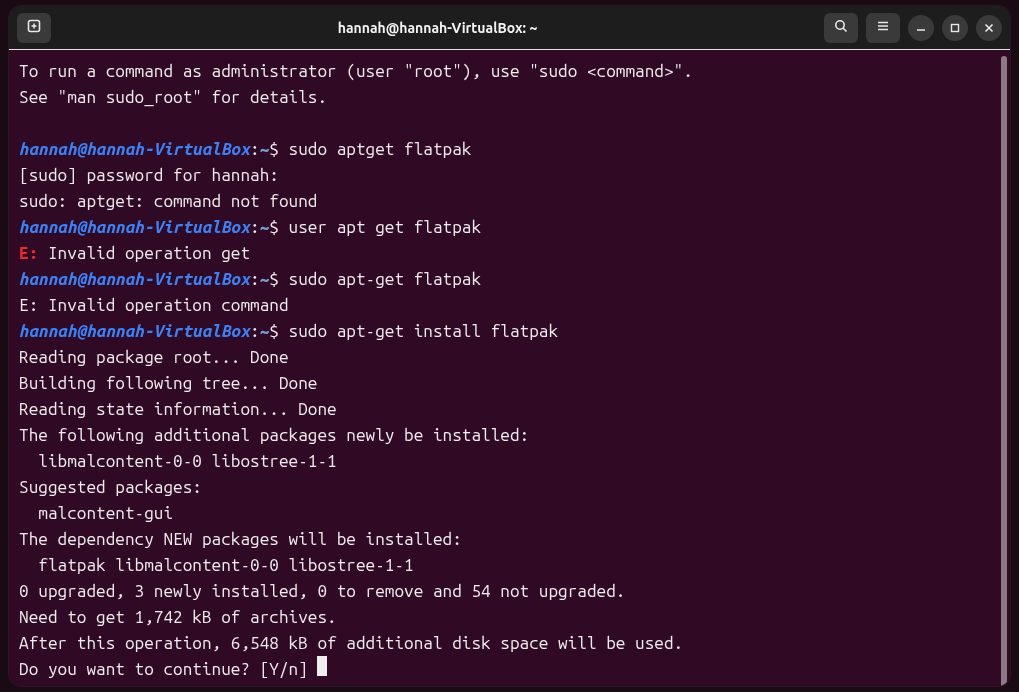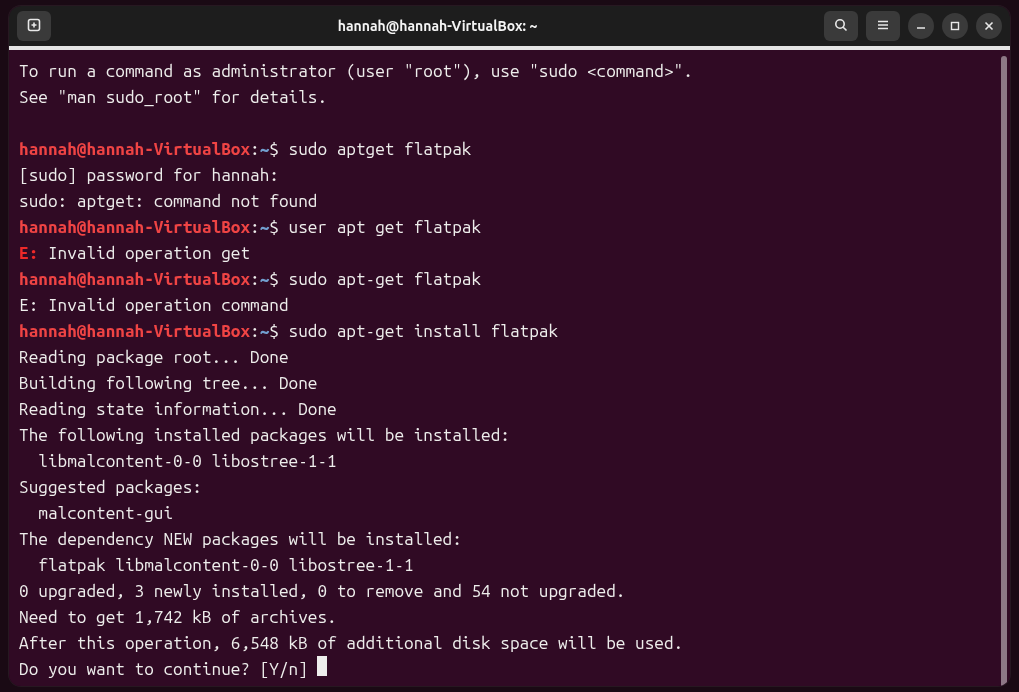--- a/index.html
+++ b/index.html
@@ -25,21 +25,21 @@
       display: flex;
       flex-direction: column;
     }
     .titlebar {
       height: 44px;
       background: #1d1d1d;
       display: flex;
       align-items: center;
       padding: 0 8px;
       gap: 6px;
-      border-bottom: 4px solid #e5e5e5;
+      border-bottom: 1px solid #e5e5e5;
     }
     .tb-left, .tb-right {
       display: flex;
       align-items: center;
       gap: 8px;
     }
     .tb-center {
       flex: 1;
       text-align: center;
       color: #f5f5f5;
@@ -86,21 +86,21 @@
     }
     .scrollbar {
       position: absolute;
       right: 3px;
       top: 6px;
       width: 6px;
       height: 636px;
       background: rgba(255,255,255,0.45);
       border-radius: 3px;
     }
-    .prompt-user { color: #ef4444; font-weight: bold; }
+    .prompt-user { color: #3b82f6; font-weight: bold; font-style: italic; }
     .prompt-tilde { color: #729fcf; font-weight: bold; }
     .prompt-sep { color: #eeeeec; }
     .error-red { color: #ef2929; font-weight: bold; }
     .cursor {
       display: inline-block;
       width: 10px;
       height: 20px;
       background: #eeeeec;
       vertical-align: text-bottom;
       margin-bottom: 2px;
@@ -174,21 +174,21 @@
 <span>[sudo] password for hannah: </span>
 <span>sudo: aptget: command not found</span>
 <span><span class="prompt-user">hannah@hannah-VirtualBox</span><span class="prompt-sep">:</span><span class="prompt-tilde">~</span><span class="prompt-sep">$</span></span><span> user apt get flatpak</span>
 <span class="error-red">E:</span><span> Invalid operation get</span>
 <span><span class="prompt-user">hannah@hannah-VirtualBox</span><span class="prompt-sep">:</span><span class="prompt-tilde">~</span><span class="prompt-sep">$</span></span><span> sudo apt-get flatpak</span>
 <span>E: Invalid operation command</span>
 <span><span class="prompt-user">hannah@hannah-VirtualBox</span><span class="prompt-sep">:</span><span class="prompt-tilde">~</span><span class="prompt-sep">$</span></span><span> sudo apt-get install flatpak</span>
 <span>Reading package root... Done</span>
 <span>Building following tree... Done</span>
 <span>Reading state information... Done</span>
-<span>The following installed packages will be installed:</span>
+<span>The following additional packages newly be installed:</span>
 <span>  libmalcontent-0-0 libostree-1-1</span>
 <span>Suggested packages:</span>
 <span>  malcontent-gui</span>
 <span>The dependency NEW packages will be installed:</span>
 <span>  flatpak libmalcontent-0-0 libostree-1-1</span>
 <span>0 upgraded, 3 newly installed, 0 to remove and 54 not upgraded.</span>
 <span>Need to get 1,742 kB of archives.</span>
 <span>After this operation, 6,548 kB of additional disk space will be used.</span>
 <span>Do you want to continue? [Y/n] </span><span class="cursor"></span></div>
     <div class="scrollbar"></div>

